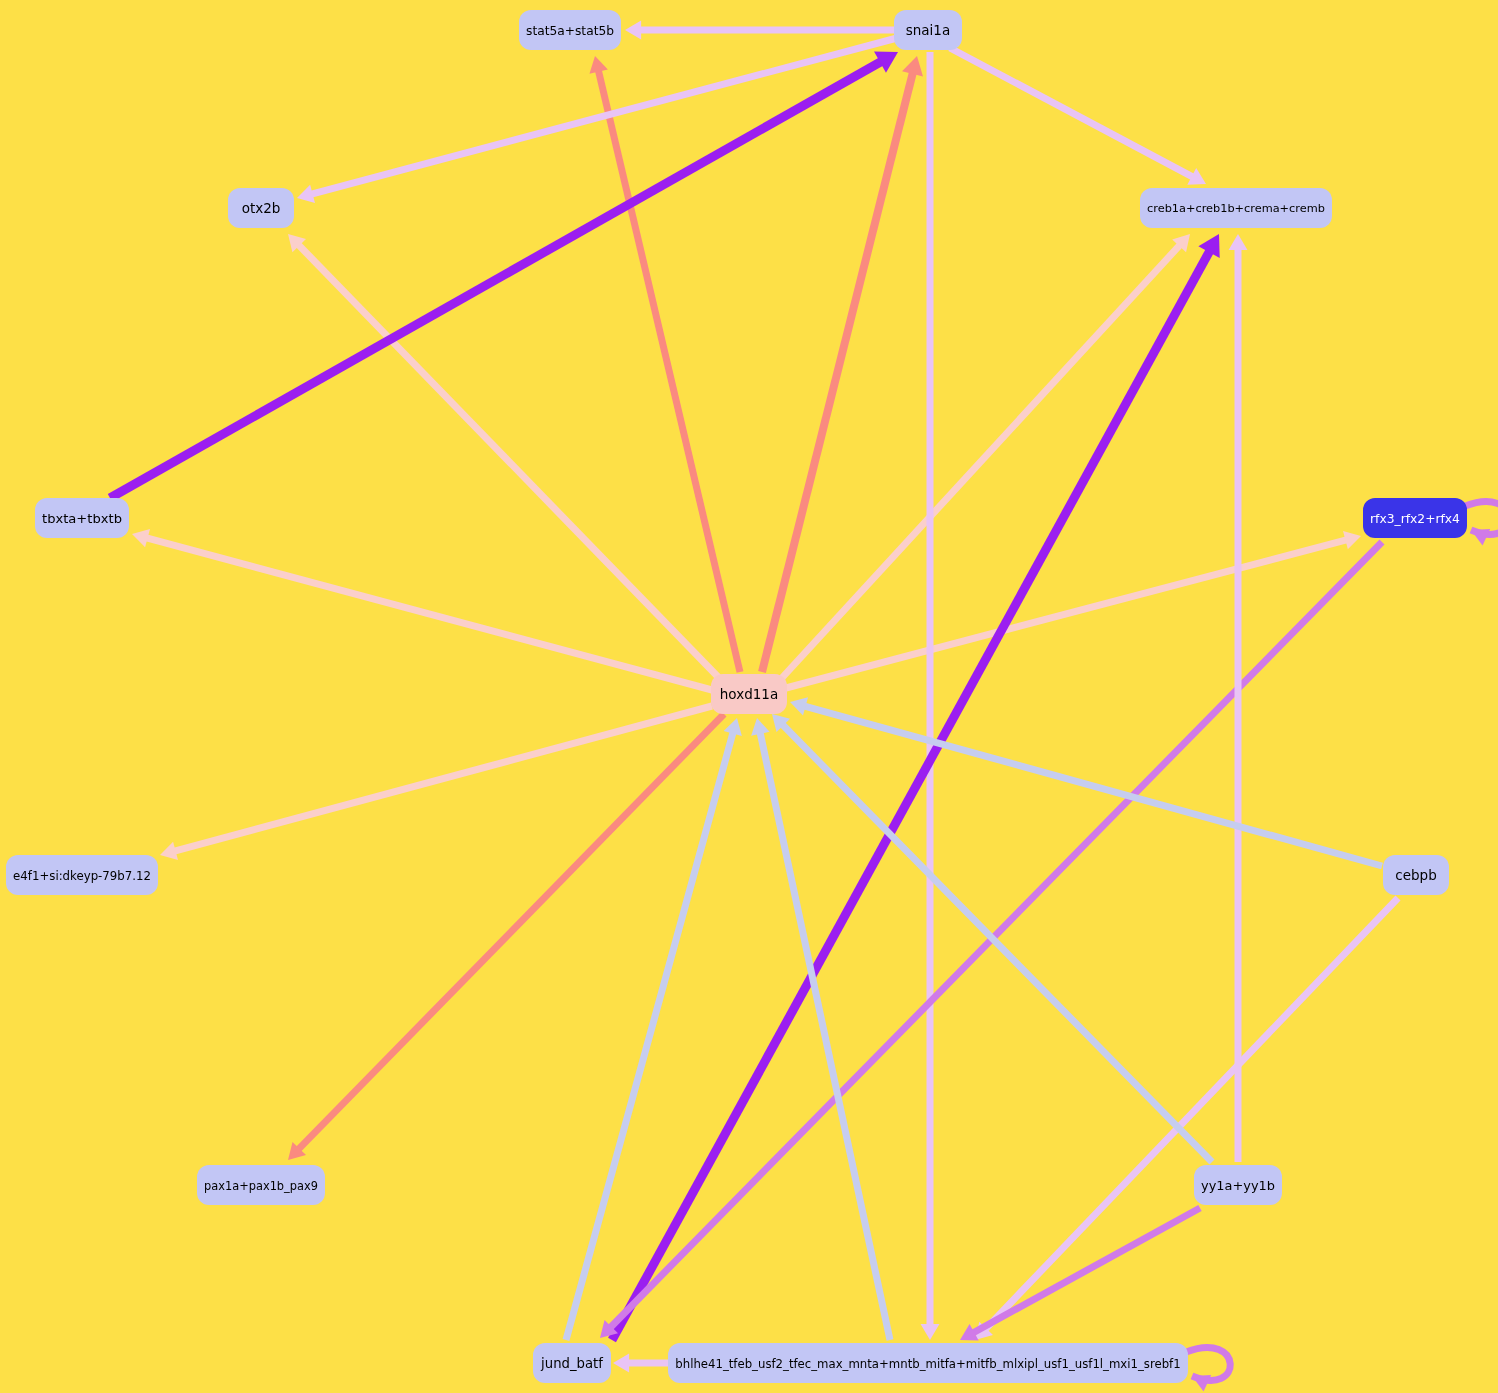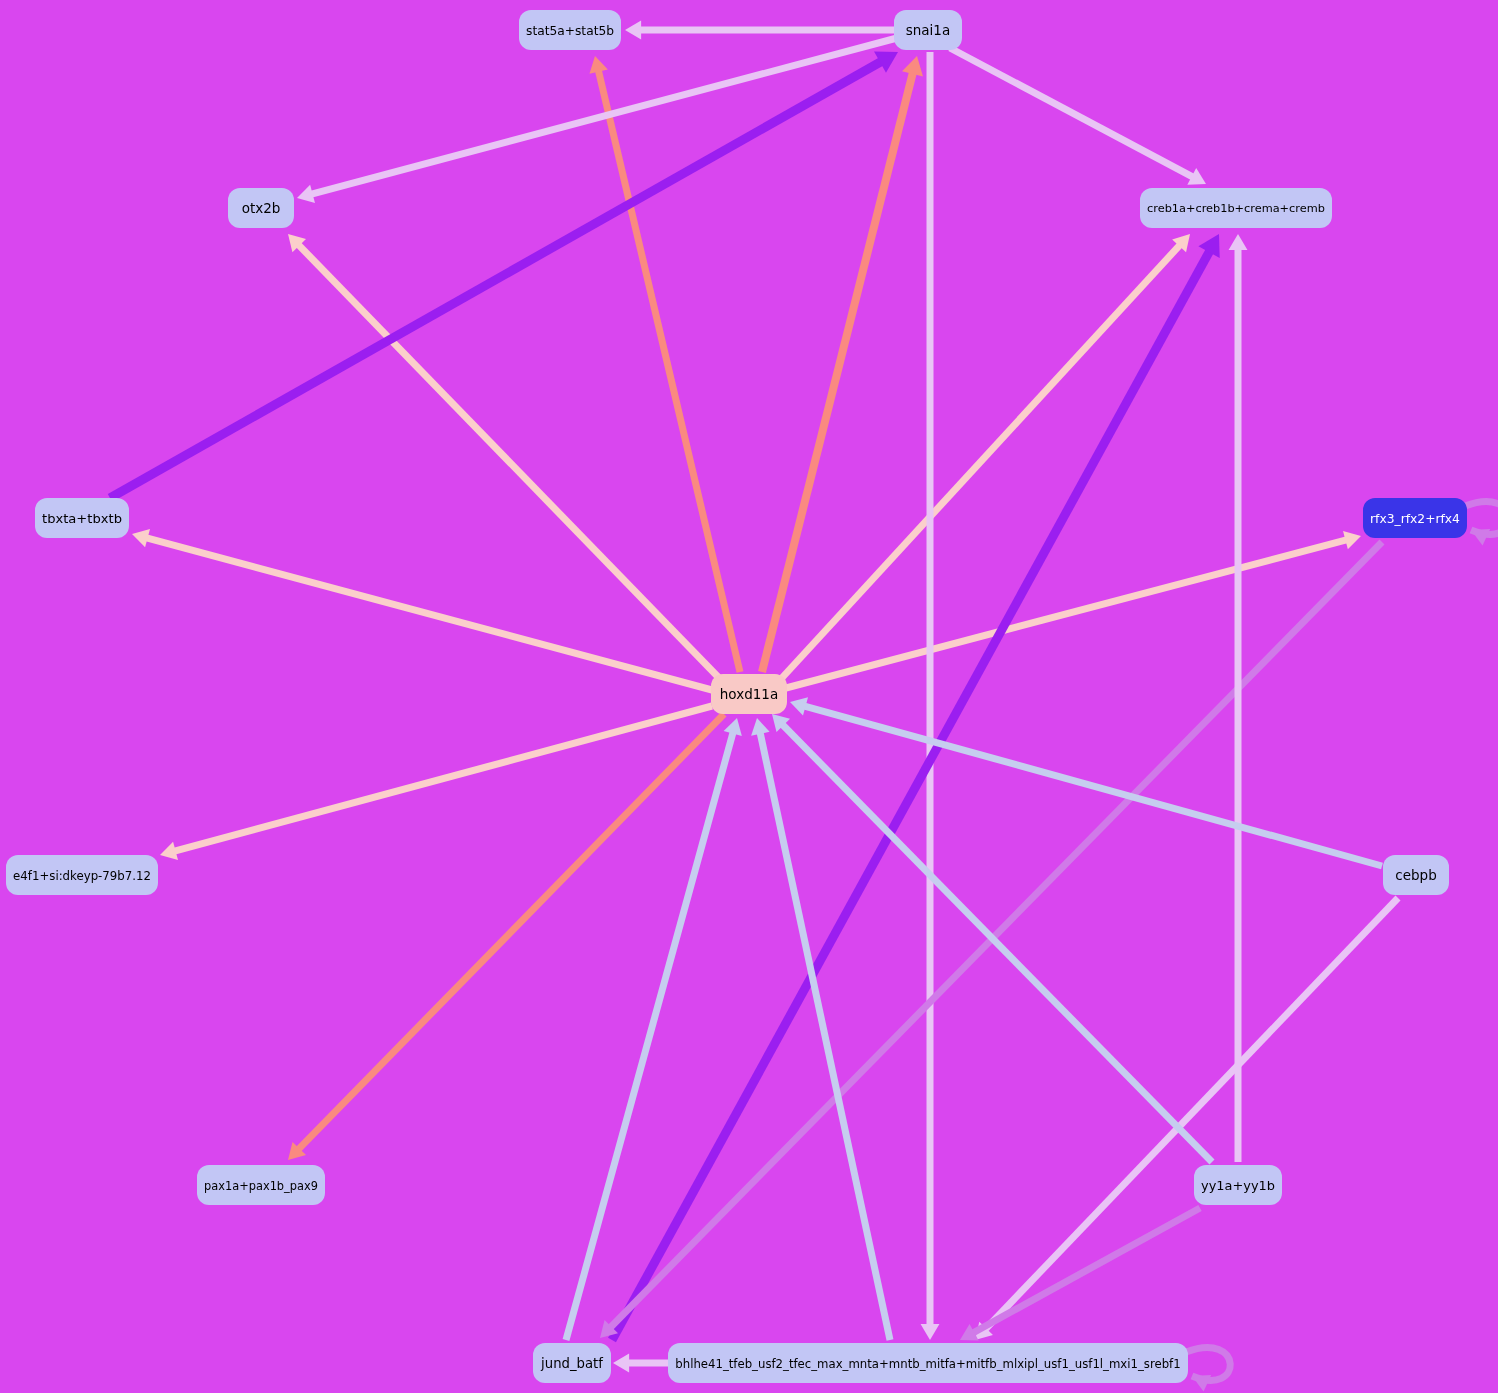--- a/index.html
+++ b/index.html
@@ -4,21 +4,21 @@
 <style>
   html, body {
     margin: 0;
     padding: 0;
     background: #ffffff;
   }
   #graph-root {
     position: relative;
     width: 1498px;
     height: 1393px;
-    background: #d946ef;
+    background: #fde047;
     font-family: "DejaVu Sans", "Liberation Sans", sans-serif;
     overflow: hidden;
   }
   svg#graph-canvas {
     position: absolute;
     top: 0; left: 0;
     width: 1498px;
     height: 1393px;
   }
   .node-rect {

